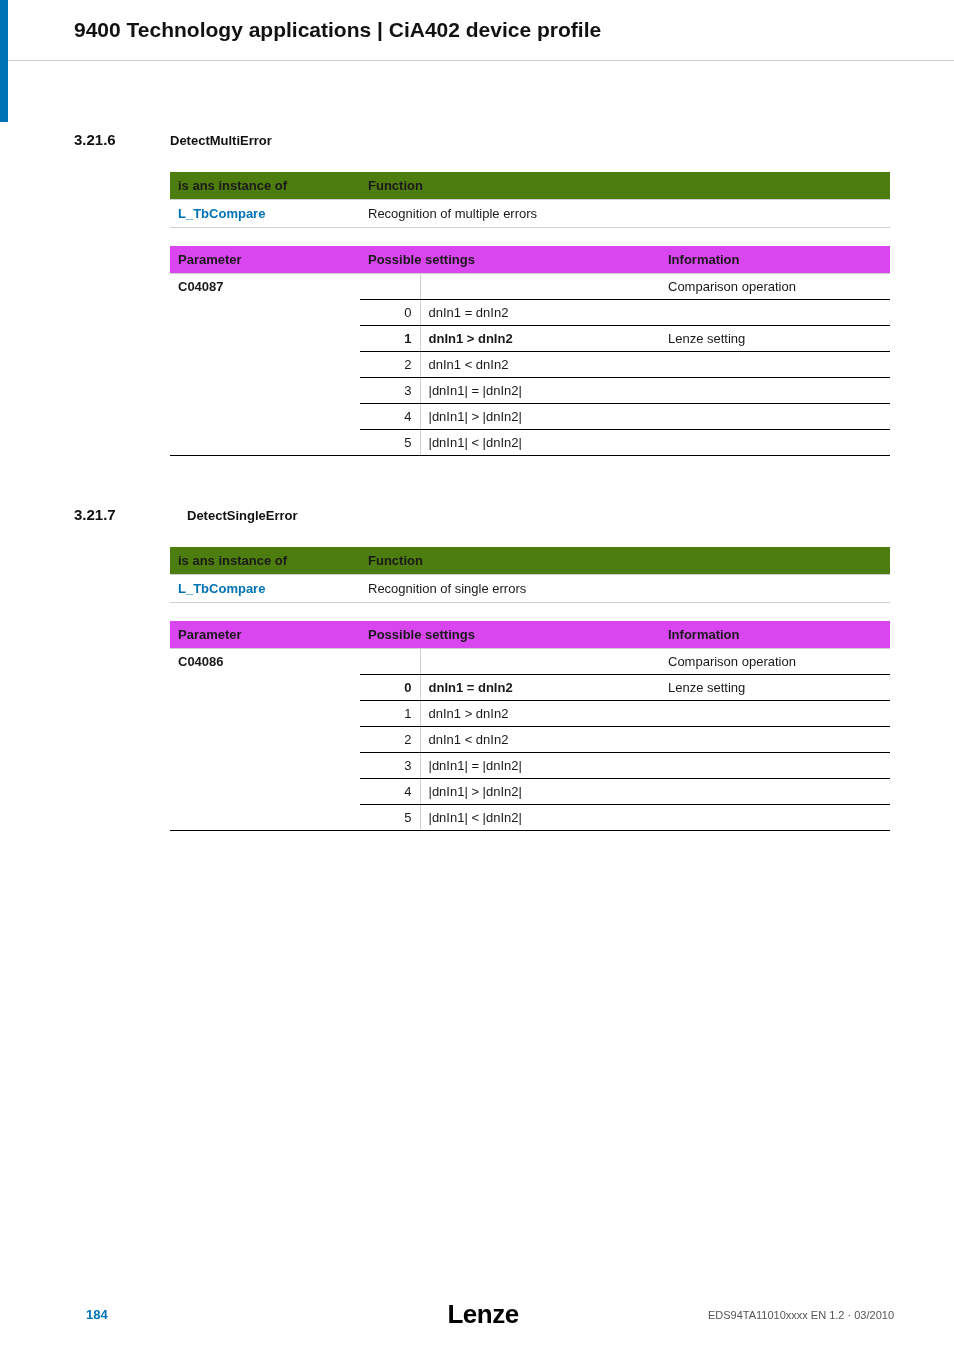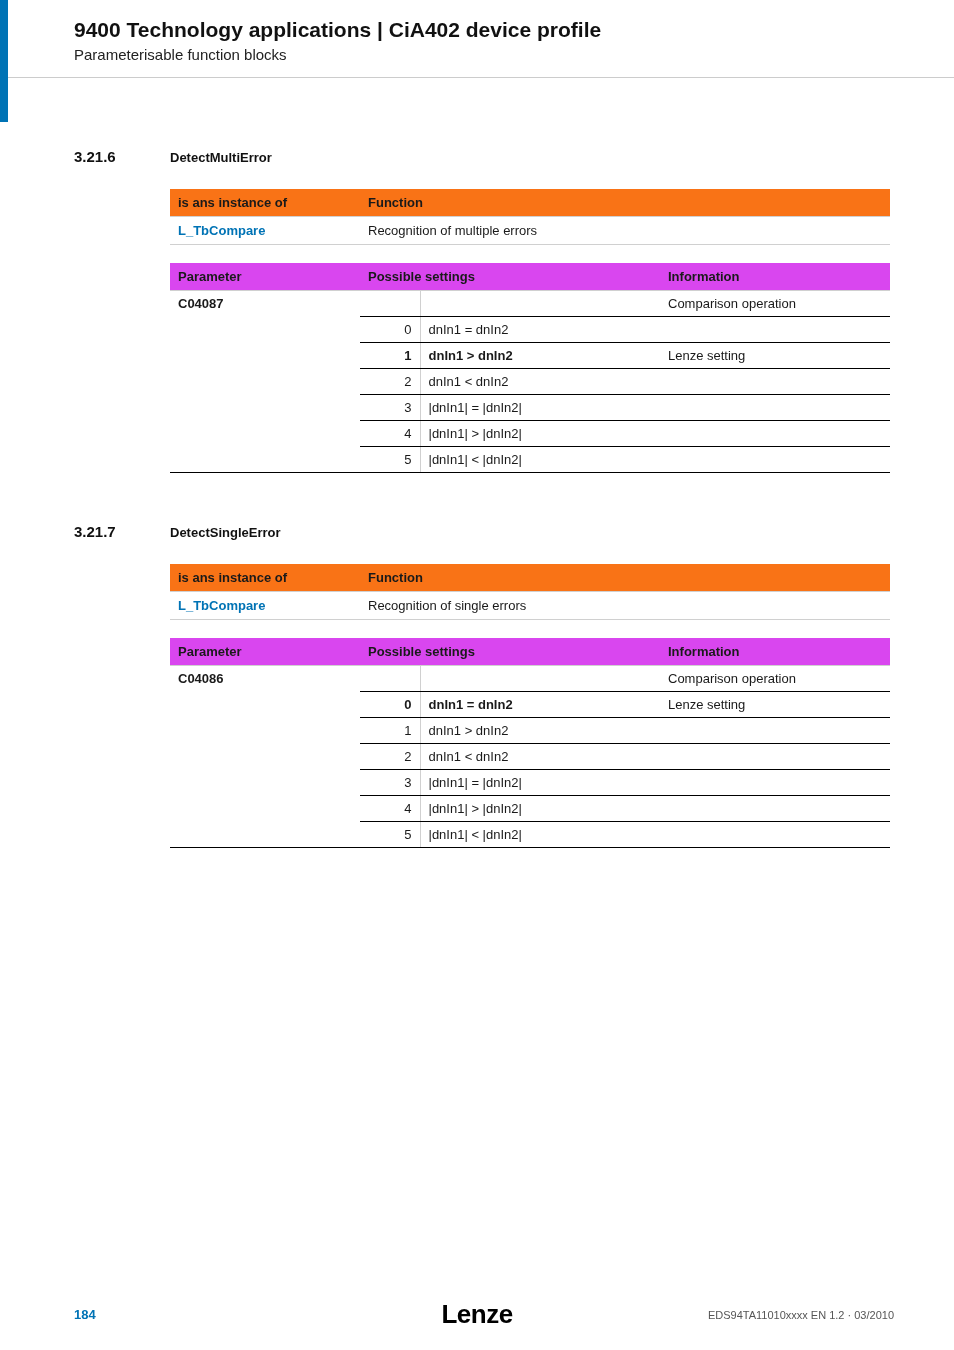--- a/index.html
+++ b/index.html
@@ -63,21 +63,21 @@
     font-size: 13px;
     margin-bottom: 18px;
   }
   table.instance col.c1 { width: 190px; }
   table.instance th, table.instance td {
     text-align: left;
     padding: 6px 8px;
     border-bottom: 1px solid #d0d0d0;
   }
   table.instance th {
-    background: #f97316;
+    background: #4d7c0f;
     font-weight: 700;
     margin-left: 28px;
   }
   table.instance td.link { color: #0073b5; font-weight: bold; }
 
   table.param col.c1 { width: 190px; }
   table.param col.c2 { width: 60px; }
   table.param col.c3 { width: 240px; }
   table.param col.c4 { width: 230px; }
   table.param th {
@@ -103,21 +103,21 @@
   table.param td.lenze {
     font-weight: 700;
   }
   table.param td.setting-bold {
     font-weight: 700;
   }
 
   .footer {
     position: absolute;
     bottom: 28px;
-    left: 0; right: 0;
+    left: 12px; right: 0;
     padding: 0 60px 0 74px;
     display: flex;
     align-items: center;
     justify-content: space-between;
     font-size: 11px;
     color: #222;
   }
   .footer .pnum {
     font-weight: 700;
     color: #0073b5;
@@ -135,21 +135,20 @@
   }
   .footer .docid { color: #555; }
 </style>
 </head>
 <body>
 
 <div class="accent-bar"></div>
 
 <div class="header">
   <h1>9400 Technology applications | CiA402 device profile</h1>
-  <div class="sub2">Parameterisable function blocks</div>
 </div>
 
 <div class="content">
 
   <div class="section-row">
     <div class="section-num">3.21.6</div>
     <div class="section-title">DetectMultiError</div>
   </div>
 
   <div class="tbl-wrap">
@@ -216,21 +215,21 @@
       </tr>
       <tr>
         <td class="num">5</td>
         <td>|dnIn1| &lt; |dnIn2|</td>
         <td></td>
       </tr>
     </tbody>
       </table>
   </div>
 
-  <div class="section-row" style="margin-top:50px;">
+  <div class="section-row" style="margin-top:50px;gap:17px;">
     <div class="section-num">3.21.7</div>
     <div class="section-title">DetectSingleError</div>
   </div>
 
   <div class="tbl-wrap">
     <table class="instance">
       <colgroup>
           <col class="c1">
           <col>
         </colgroup>

